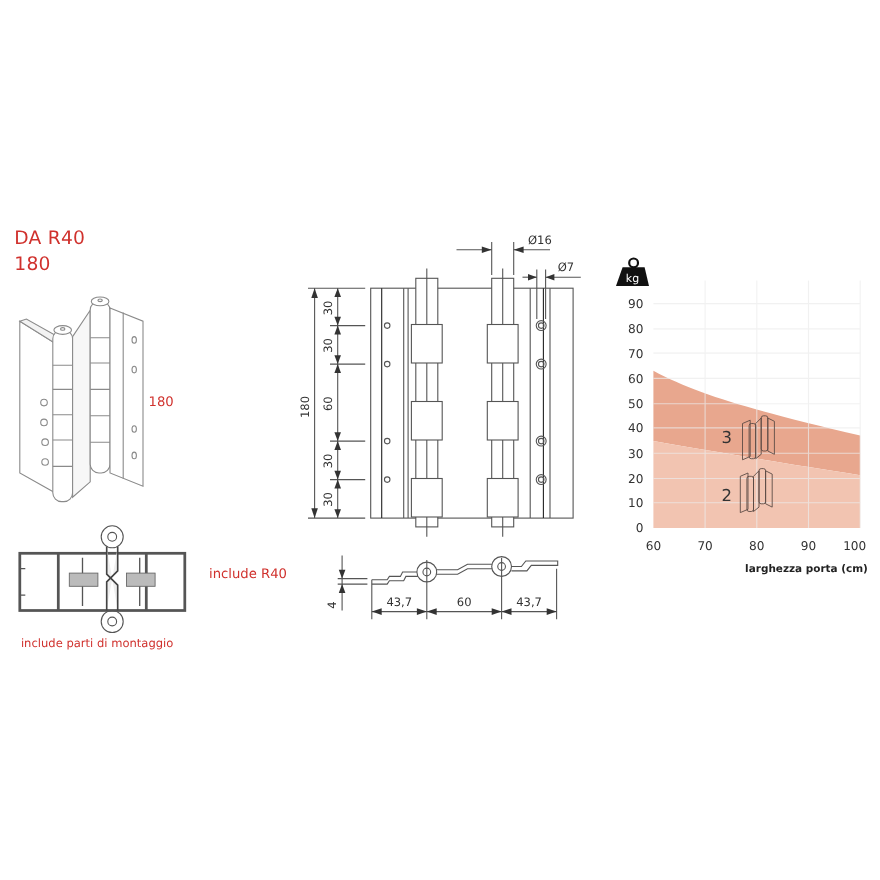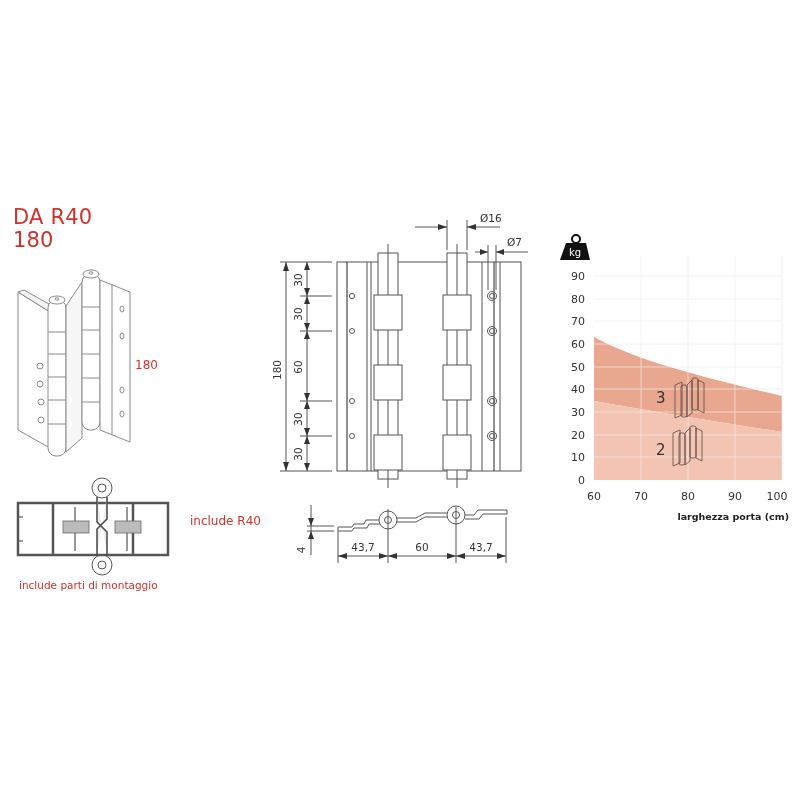--- a/index.html
+++ b/index.html
@@ -1,19 +1,19 @@
 <!DOCTYPE html>
 <html><head>
 <meta charset="utf-8">
 <style>
   html, body { margin: 0; padding: 0; background: #ffffff; }
   body { width: 800px; height: 800px; position: relative; overflow: hidden;
          font-family: "DejaVu Sans", "Liberation Sans", sans-serif; }
   .abs { position: absolute; }
-  .title { color: #d0312d; font-size: 21px; line-height: 23px; font-weight: 500; letter-spacing: 0.2px; }
+  .title { color: #d0312d; font-size: 17px; line-height: 23px; font-weight: 500; letter-spacing: 0.2px; }
   .red-label { color: #d0312d; font-size: 12px; }
   .red-small { color: #d0312d; font-size: 10.5px; text-align: right; }
   svg text { font-family: "DejaVu Sans", "Liberation Sans", sans-serif; }
 </style>
 </head>
 <body>
 
 <div class="abs title" style="left:13px; top:206px;">DA R40</div>
 <div class="abs title" style="left:13px; top:229px; font-weight:400;">180</div>
 

